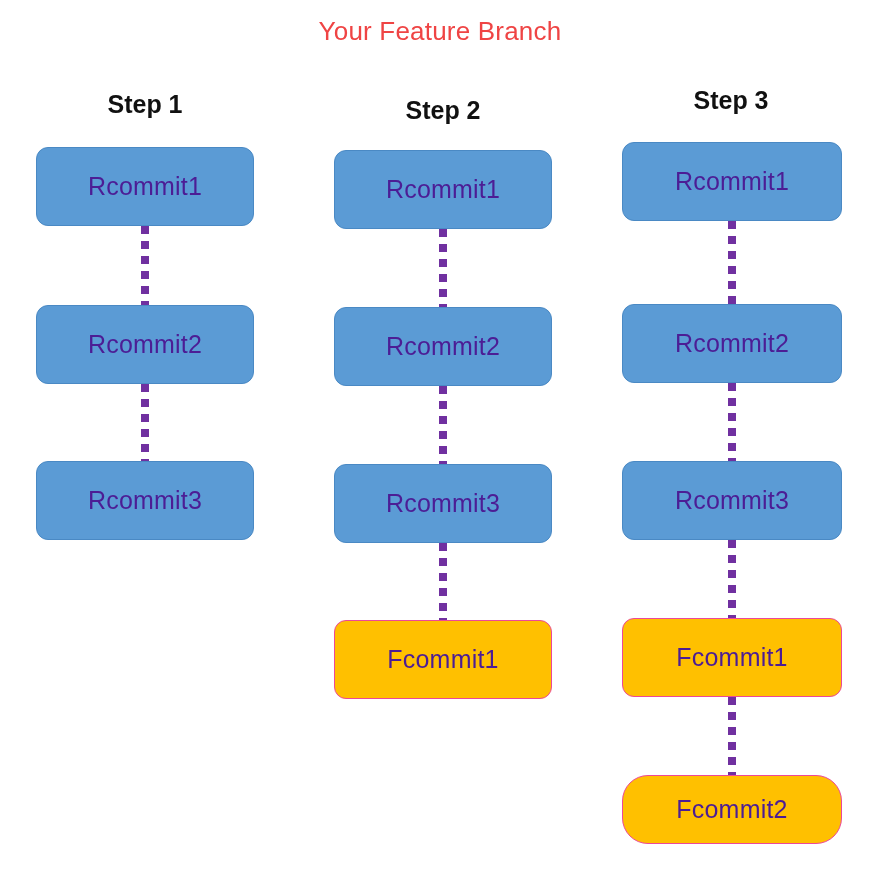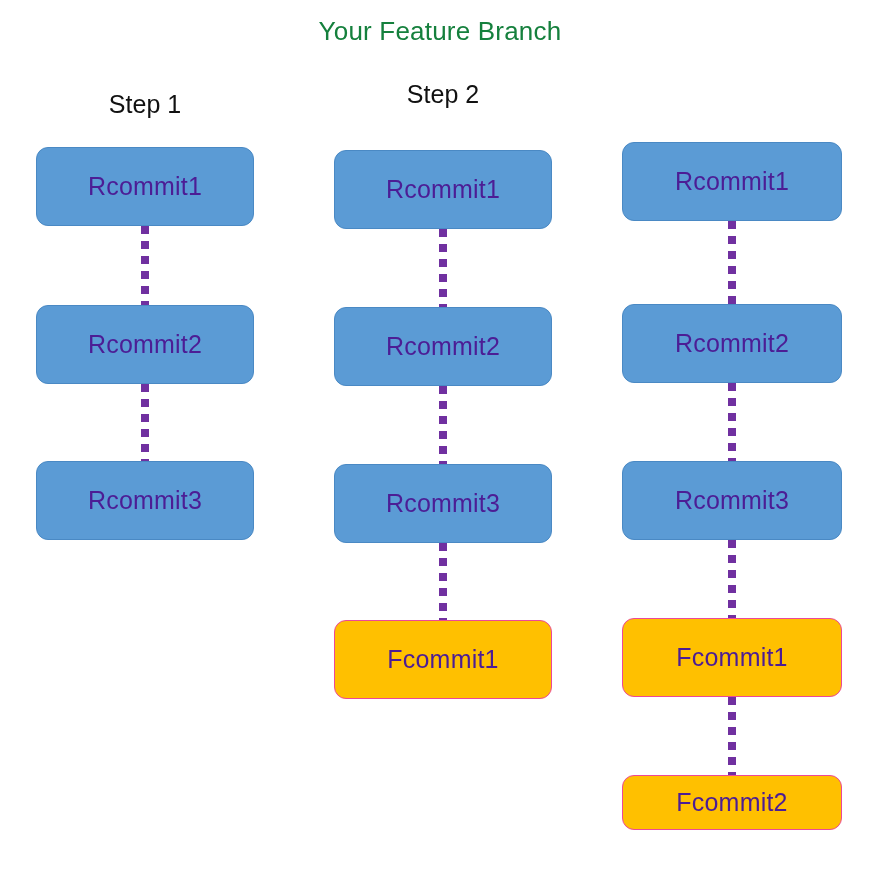--- a/index.html
+++ b/index.html
@@ -19,29 +19,29 @@
 
   
   #diagram-title {
     position: absolute;
     left: 0;
     top: 16px;
     width: 880px;
     text-align: center;
     font-size: 26px;
     font-weight: 400;
-    color: #15803d;
+    color: #ef4444;
     letter-spacing: 0.2px;
   }
 
   
   .column-header {
     position: absolute;
     font-size: 25px;
-    font-weight: 400;
+    font-weight: 700;
     color: #111111;
     text-align: center;
     white-space: nowrap;
   }
 
   
   .commit-node {
     position: absolute;
     box-sizing: border-box;
     border-radius: 12px;
@@ -97,41 +97,42 @@
 
   <div class="commit-node repo" style="left:36px; top:305px; width:218px; height:79px;">
     <span class="node-label">Rcommit2</span>
   </div>
   <div class="connector" style="left:141px; top:384px; height:77px;"></div>
 
   <div class="commit-node repo" style="left:36px; top:461px; width:218px; height:79px;">
     <span class="node-label">Rcommit3</span>
   </div>
 
-  <div class="column-header" style="left:350px; top:80px; width:186px;">Step 2</div>
+  <div class="column-header" style="left:350px; top:96px; width:186px;">Step 2</div>
 
   <div class="commit-node repo" style="left:334px; top:150px; width:218px; height:79px;">
     <span class="node-label">Rcommit1</span>
   </div>
   <div class="connector" style="left:439px; top:229px; height:78px;"></div>
 
   <div class="commit-node repo" style="left:334px; top:307px; width:218px; height:79px;">
     <span class="node-label">Rcommit2</span>
   </div>
   <div class="connector" style="left:439px; top:386px; height:78px;"></div>
 
   <div class="commit-node repo" style="left:334px; top:464px; width:218px; height:79px;">
     <span class="node-label">Rcommit3</span>
   </div>
   <div class="connector" style="left:439px; top:543px; height:77px;"></div>
 
   <div class="commit-node feature" style="left:334px; top:620px; width:218px; height:79px;">
     <span class="node-label">Fcommit1</span>
   </div>
 
+  <div class="column-header" style="left:638px; top:86px; width:186px;">Step 3</div>
 
   <div class="commit-node repo" style="left:622px; top:142px; width:220px; height:79px;">
     <span class="node-label">Rcommit1</span>
   </div>
   <div class="connector" style="left:728px; top:221px; height:83px;"></div>
 
   <div class="commit-node repo" style="left:622px; top:304px; width:220px; height:79px;">
     <span class="node-label">Rcommit2</span>
   </div>
   <div class="connector" style="left:728px; top:383px; height:78px;"></div>
@@ -139,17 +140,17 @@
   <div class="commit-node repo" style="left:622px; top:461px; width:220px; height:79px;">
     <span class="node-label">Rcommit3</span>
   </div>
   <div class="connector" style="left:728px; top:540px; height:78px;"></div>
 
   <div class="commit-node feature" style="left:622px; top:618px; width:220px; height:79px;">
     <span class="node-label">Fcommit1</span>
   </div>
   <div class="connector" style="left:728px; top:697px; height:78px;"></div>
 
-  <div class="commit-node feature" style="left:622px; top:775px; width:220px; height:55px;">
+  <div class="commit-node feature" style="left:622px; top:775px; width:220px; height:69px;border-radius:26px;">
     <span class="node-label">Fcommit2</span>
   </div>
 
 </div>
 
 </body></html>

